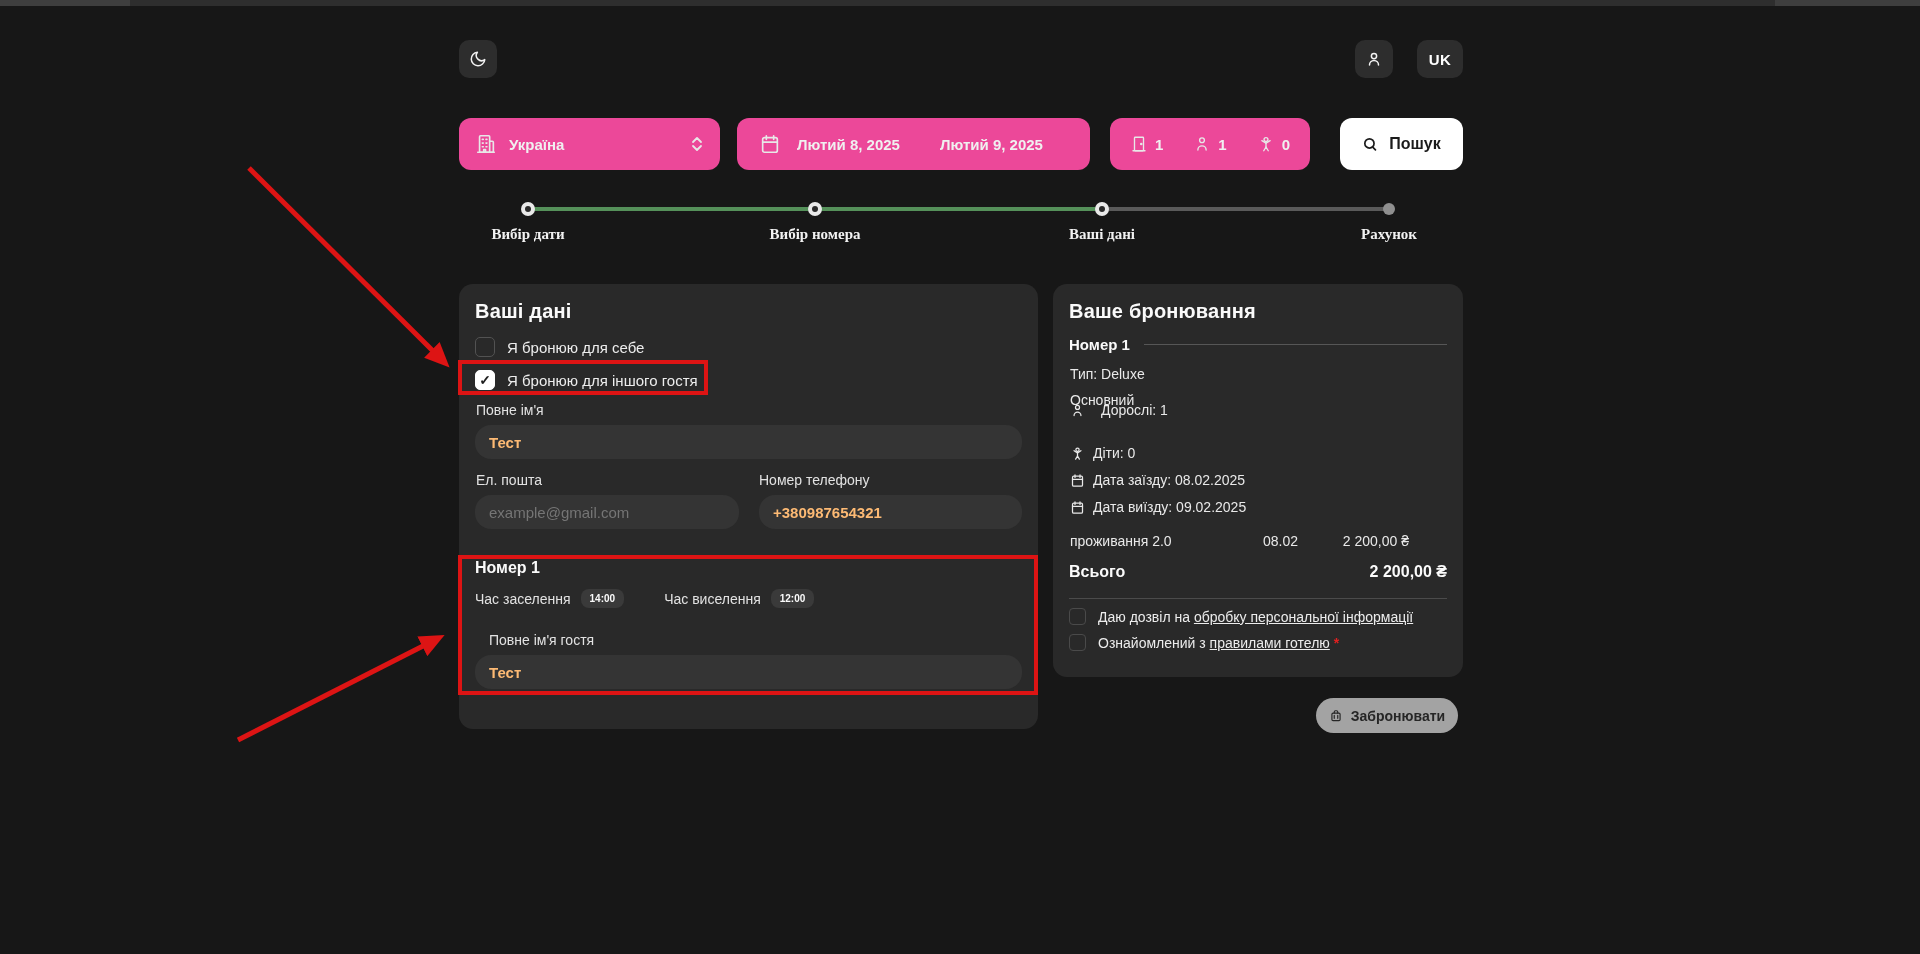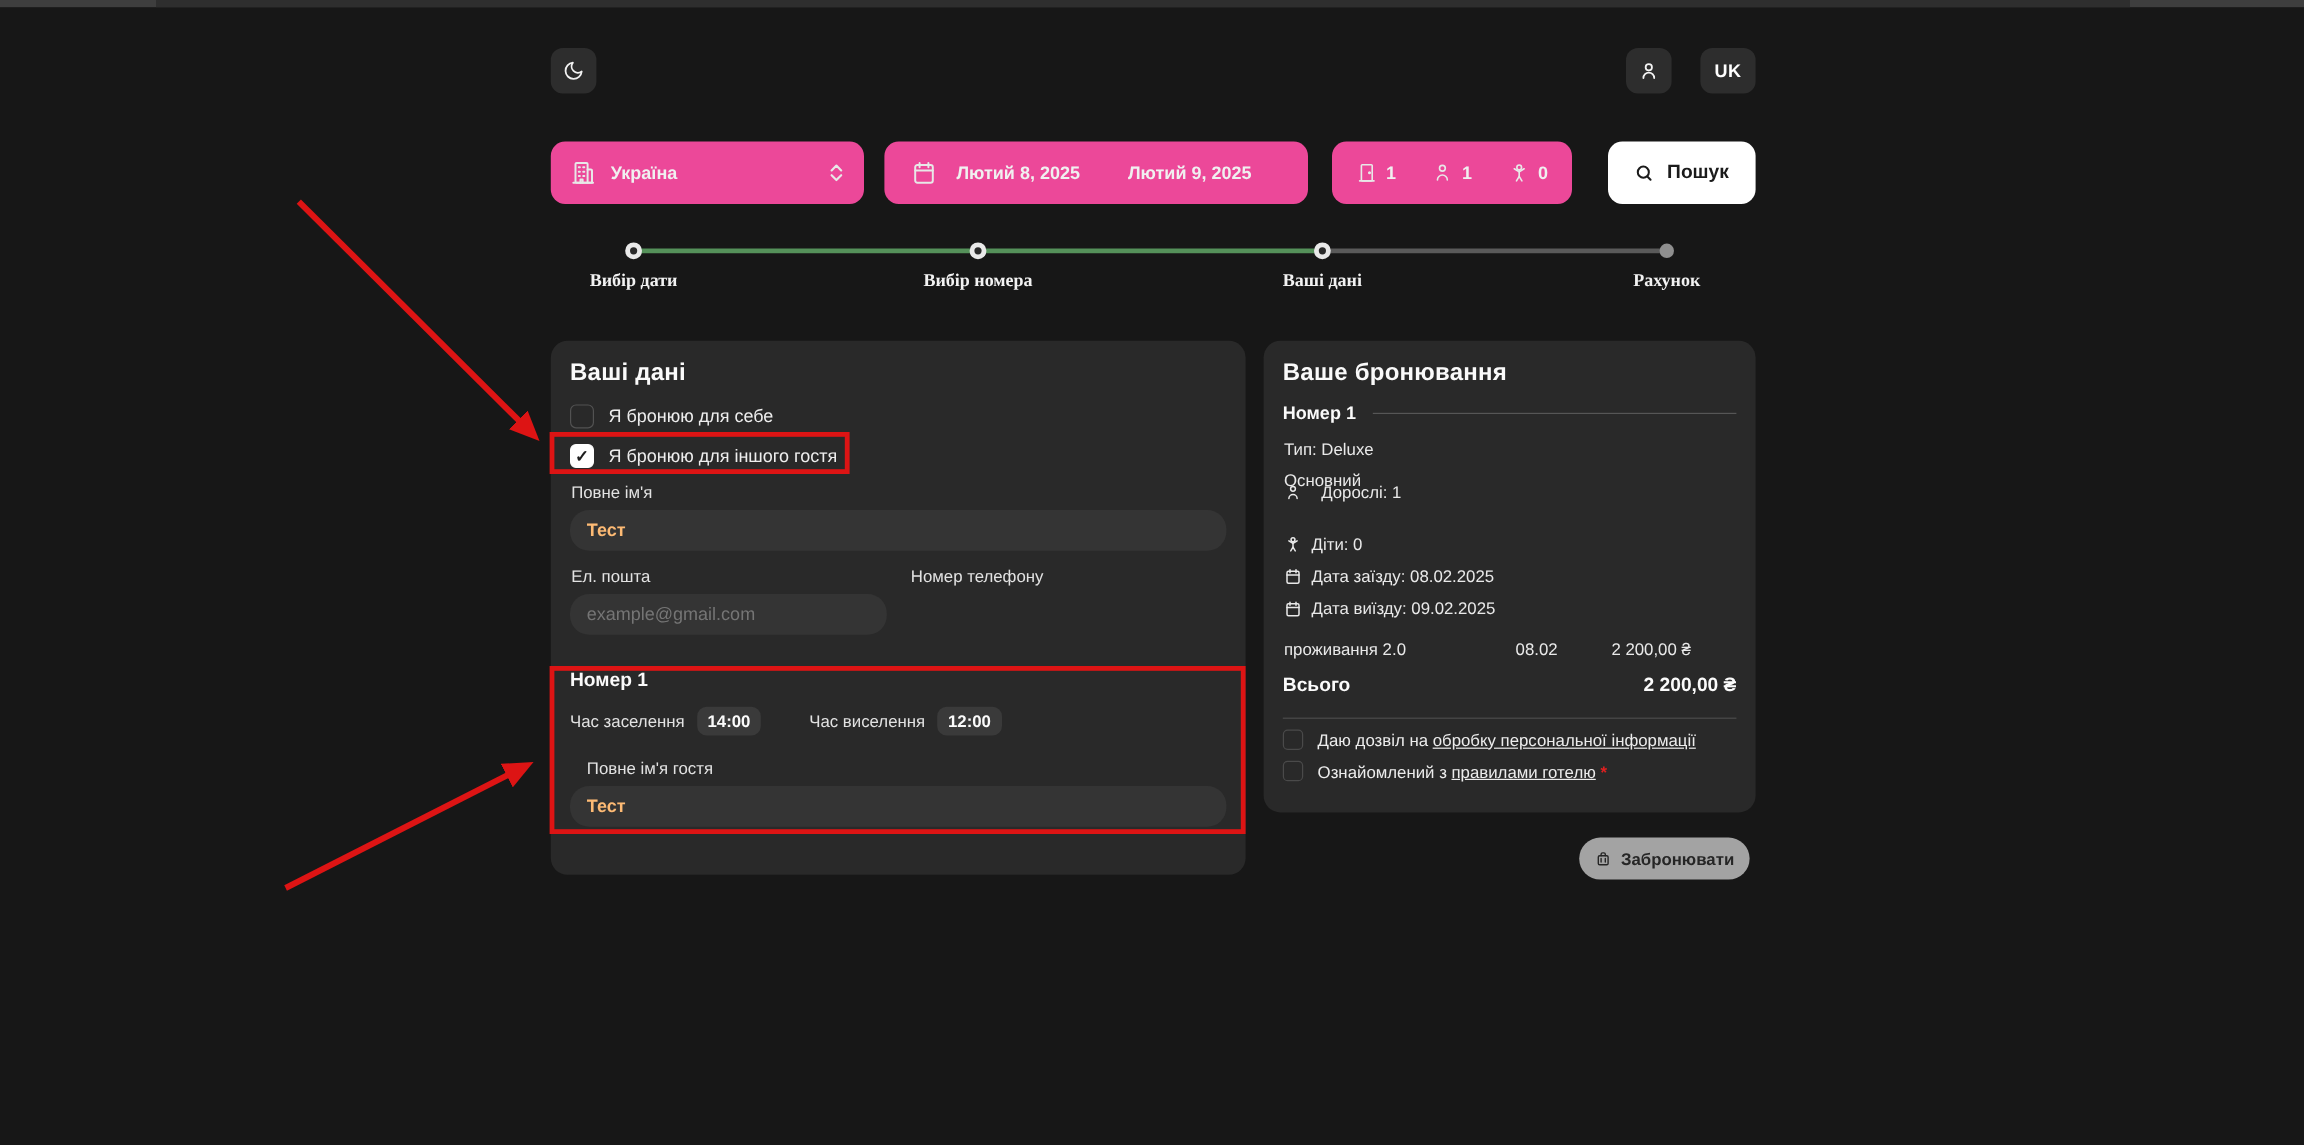--- a/index.html
+++ b/index.html
@@ -69,21 +69,21 @@
 
   .field-label { position:absolute; font-size:14px; color:#e2e2e2; font-weight:500; white-space:nowrap; }
   .tb {
     position:absolute; height:34px; background:#343434; border:none; border-radius:16px;
     color:#fdba74; font-size:15px; font-weight:600; padding:0 14px;
     font-family:"Liberation Sans", sans-serif; outline:none;
   }
   .tb::placeholder { color:#757575; font-weight:400; }
 
   .time-badge {
-    background:#3a3a3a; border-radius:8px; padding:4px 9px; font-size:14px;
+    background:#3a3a3a; border-radius:8px; padding:4px 9px; font-size:10px;
     font-weight:700; color:#fbfbfb;
   }
 
   
   .sum-row { position:absolute; display:flex; align-items:center; gap:8px; font-size:14px; color:#e9e9e9; font-weight:500; white-space:nowrap; }
   .sum-row svg { stroke:#e9e9e9; flex:none; }
   .room-hd { position:absolute; display:flex; align-items:center; font-size:15px; font-weight:700; color:#fafafa; }
   .room-hd .hl { flex:1; height:1px; background:#565656; margin-left:14px; }
   .consent { font-size:14px; color:#ececec; font-weight:500; }
   .consent a { color:#ececec; text-decoration:underline; }
@@ -224,20 +224,21 @@
       <span class="cb checked">✓</span>
       <span class="cb-label">Я бронюю для іншого гостя</span>
     </div>
 
     <div class="field-label" style="left:17px;top:118px;">Повне ім'я</div>
     <input class="tb" style="left: 16px; top: 141px; width: 547px;" value="Тест">
 
     <div class="field-label" style="left:17px;top:188px;">Ел. пошта</div>
     <div class="field-label" style="left:300px;top:188px;">Номер телефону</div>
     <input class="tb" style="left: 16px; top: 211px; width: 264px;" placeholder="example@gmail.com">
+    <input class="tb" style="left: 300px; top: 211px; width: 263px;" value="+380987654321">
 
     <div class="abs" style="left:16px;top:275px;font-size:16px;font-weight:700;color:#fafafa;">Номер 1</div>
     <div class="abs" style="left:16px;top:305px;display:flex;align-items:center;gap:10px;">
       <span class="field-label" style="position:static;">Час заселення</span>
       <span class="time-badge">14:00</span>
       <span class="field-label" style="position:static;margin-left:30px;">Час виселення</span>
       <span class="time-badge">12:00</span>
     </div>
     <div class="field-label" style="left:30px;top:348px;">Повне ім'я гостя</div>
     <input class="tb" style="left: 16px; top: 371px; width: 547px;" value="Тест">

